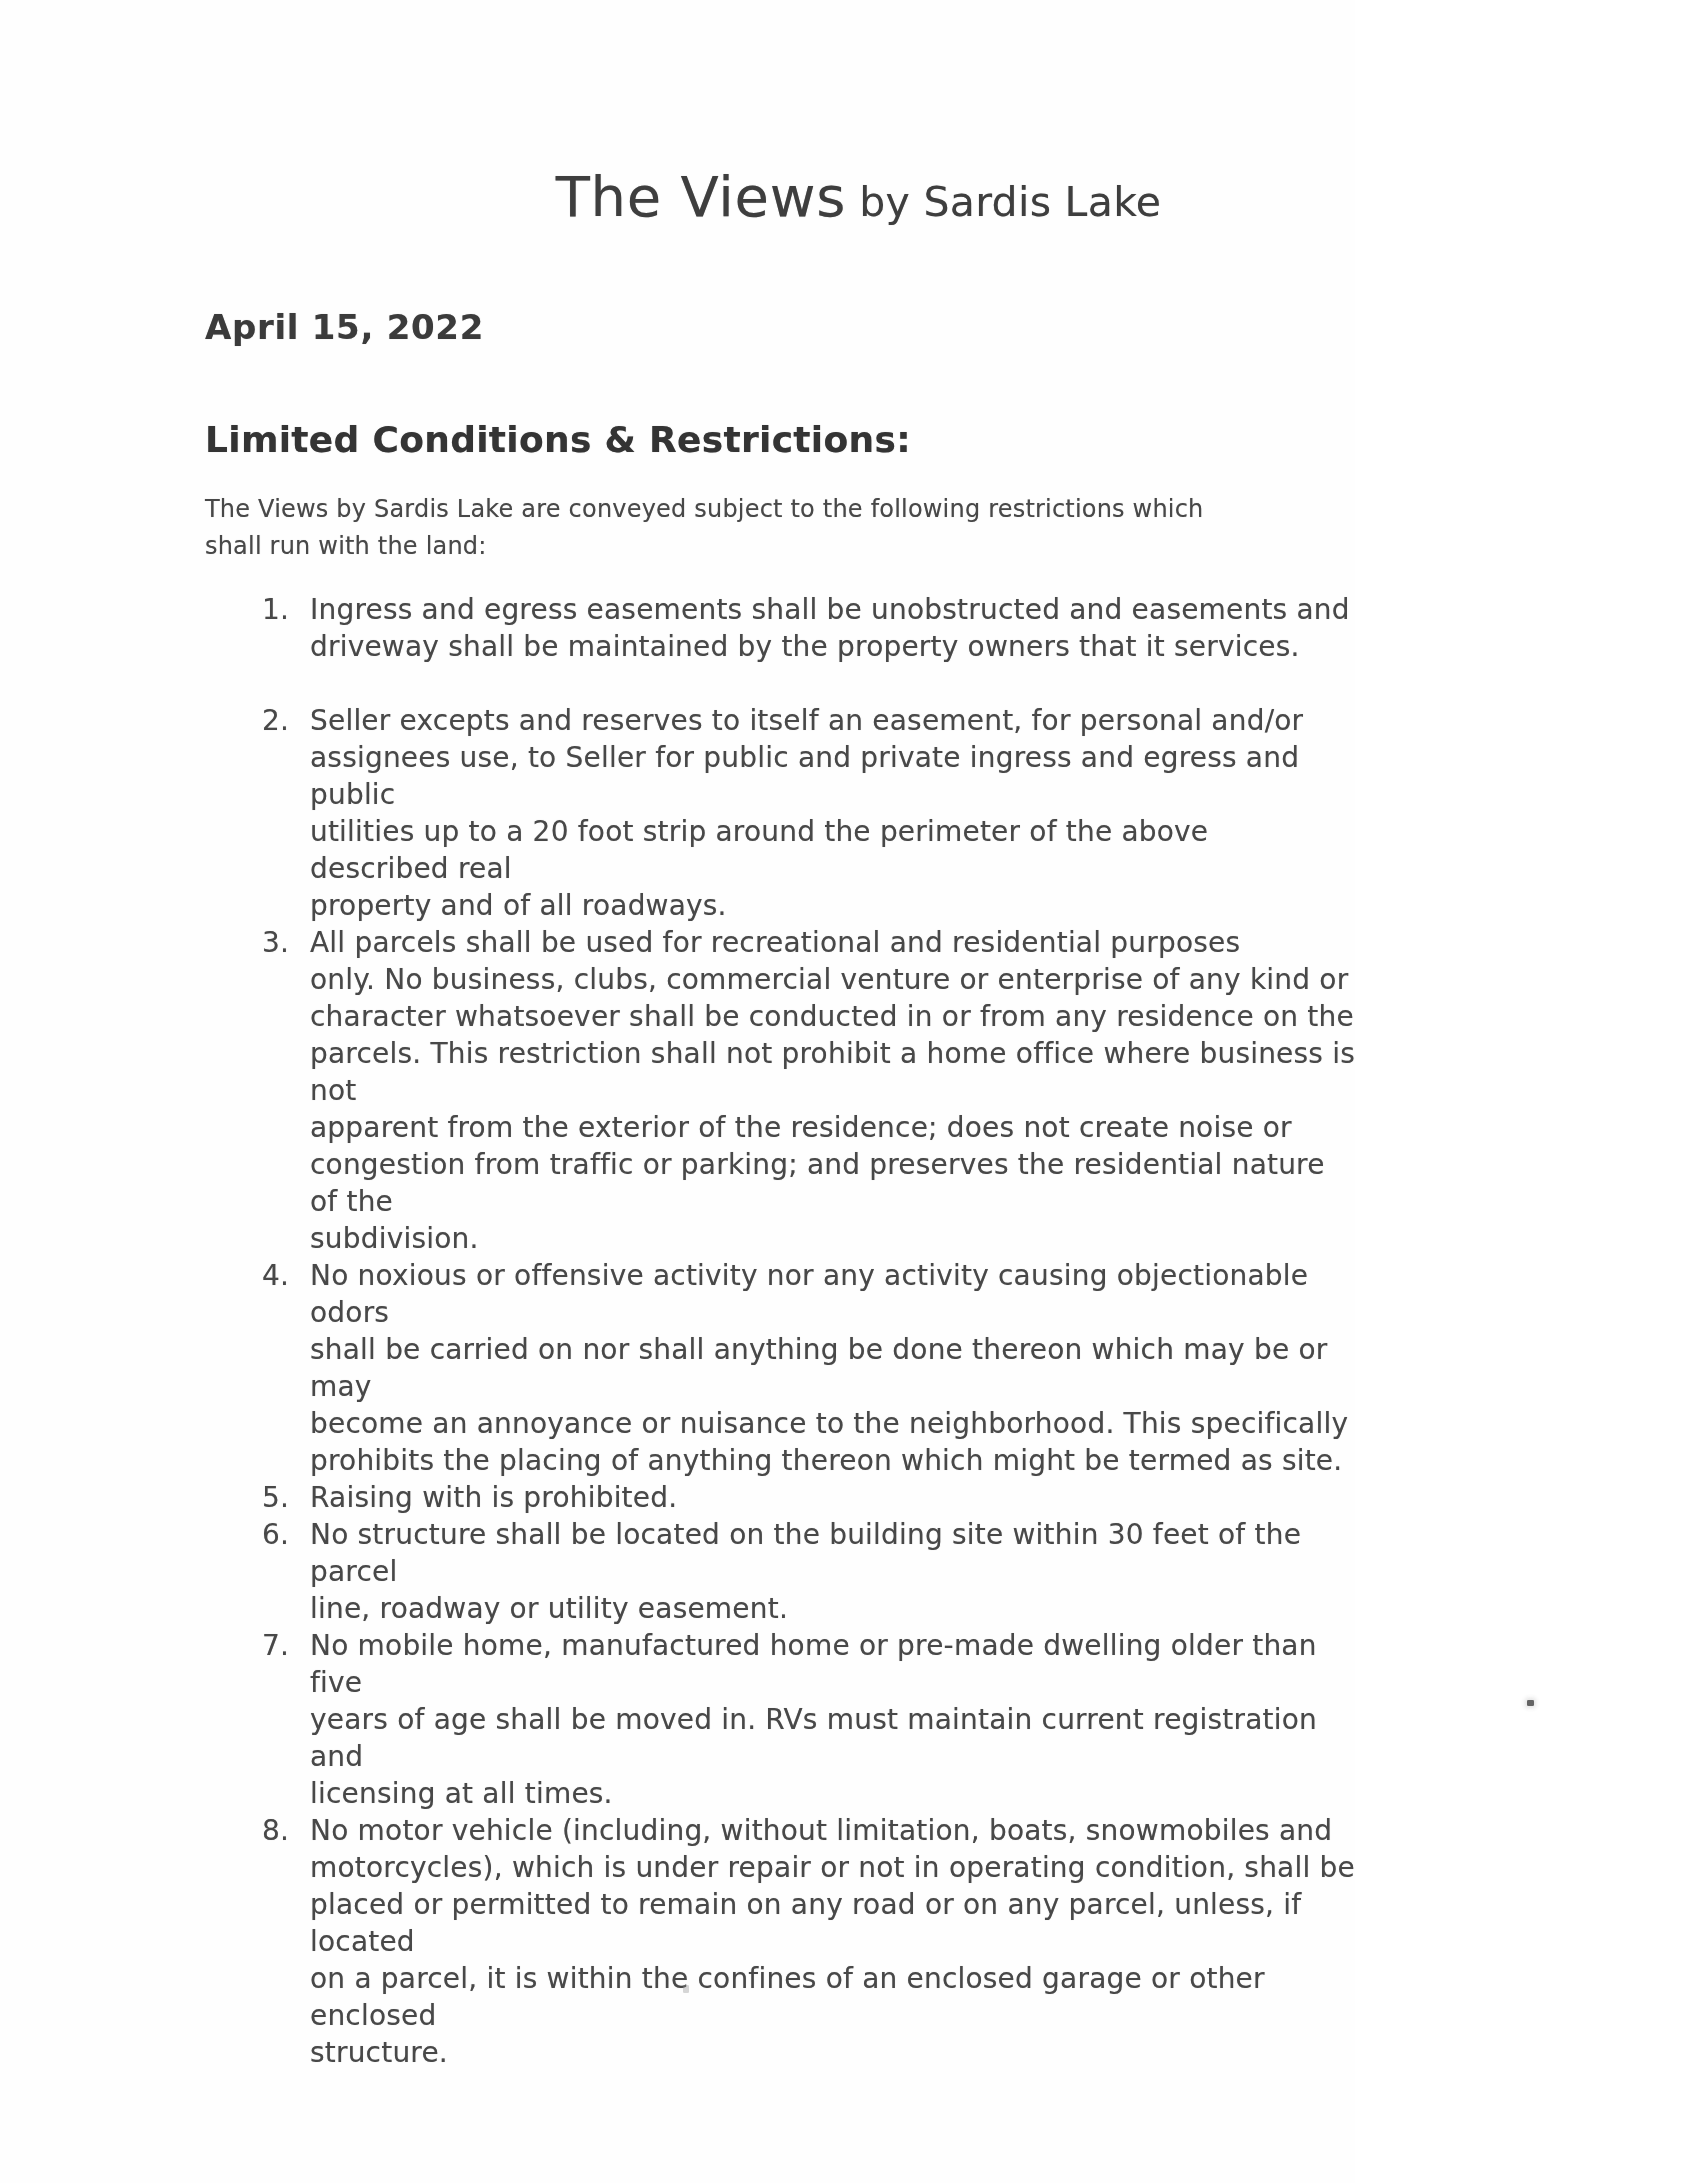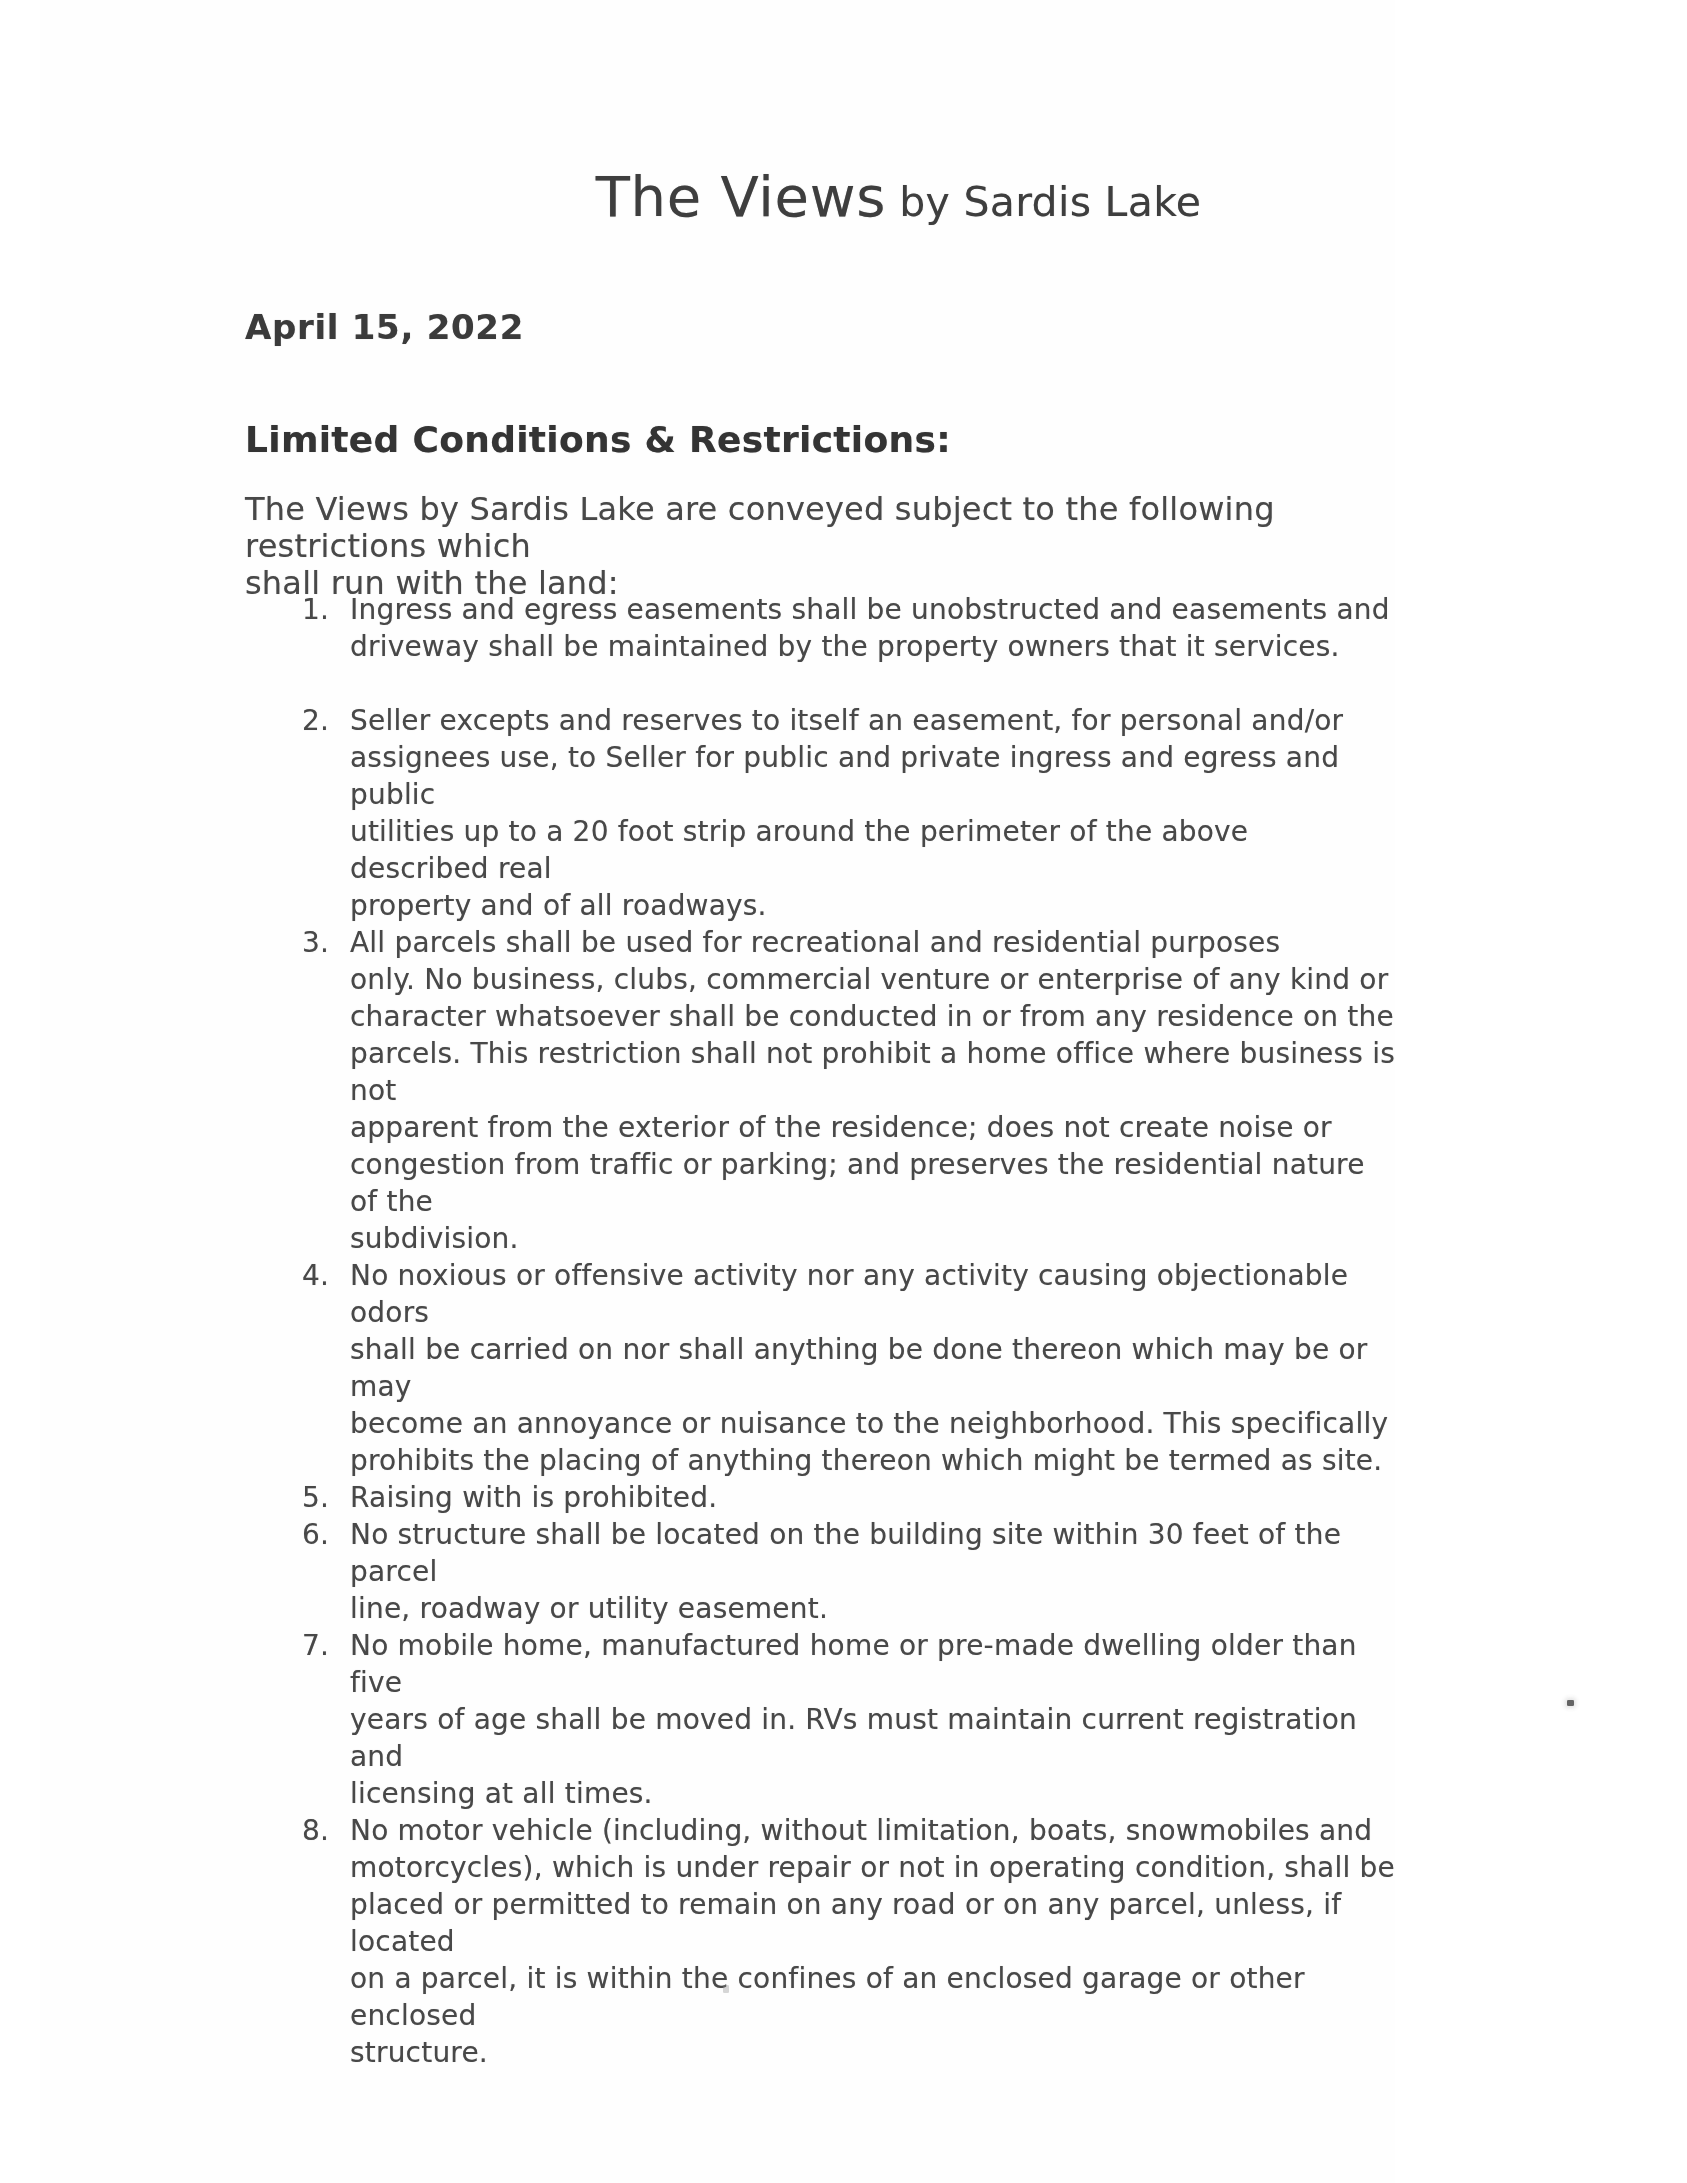--- a/index.html
+++ b/index.html
@@ -10,21 +10,20 @@
     overflow: hidden;
     position: relative;
     font-family: "DejaVu Sans", "Liberation Sans", sans-serif;
   }
   .page {
     position: absolute;
     left: 0; top: 0;
     width: 1355px;
     height: 2183px;
     background: #fefefe;
-    margin-left: 40px;
   }
   .scan-text {
     color: #484848;
     text-shadow: 0 0 0.7px rgba(80,80,80,0.45);
   }
   .doc-title {
     position: absolute;
     top: 169px;
     left: 15px;
     width: 1687px;
@@ -64,21 +63,21 @@
     letter-spacing: 0.3px;
     color: #343434;
     text-shadow: 0 0 0.7px rgba(55,55,55,0.5);
     margin: 0;
     text-align: center;
   }
   .intro {
     position: absolute;
     left: 205px;
     top: 491px;
-    font-size: 32px;
+    font-size: 24px;
     line-height: 37px;
     letter-spacing: 0.2px;
     white-space: pre-line;
     margin: 0;
   }
   .restrictions {
     position: absolute;
     left: 262px;
     top: 591px;
     font-size: 28px;

